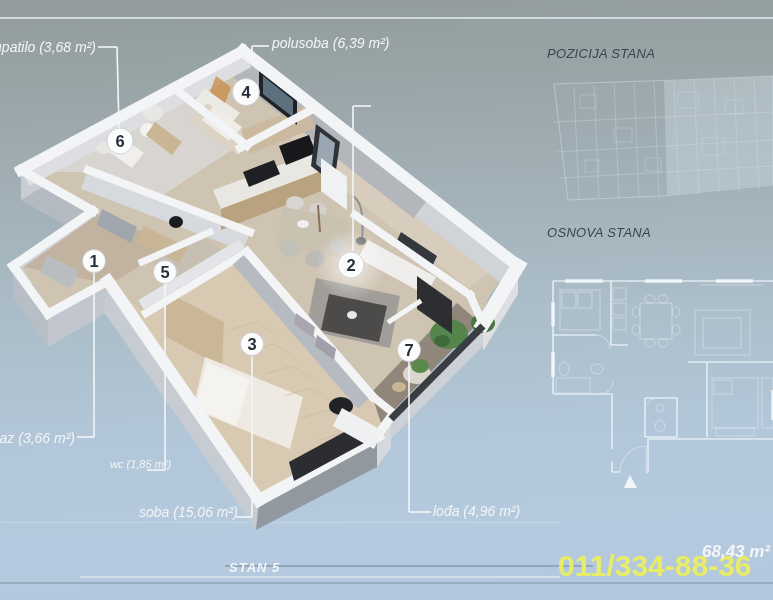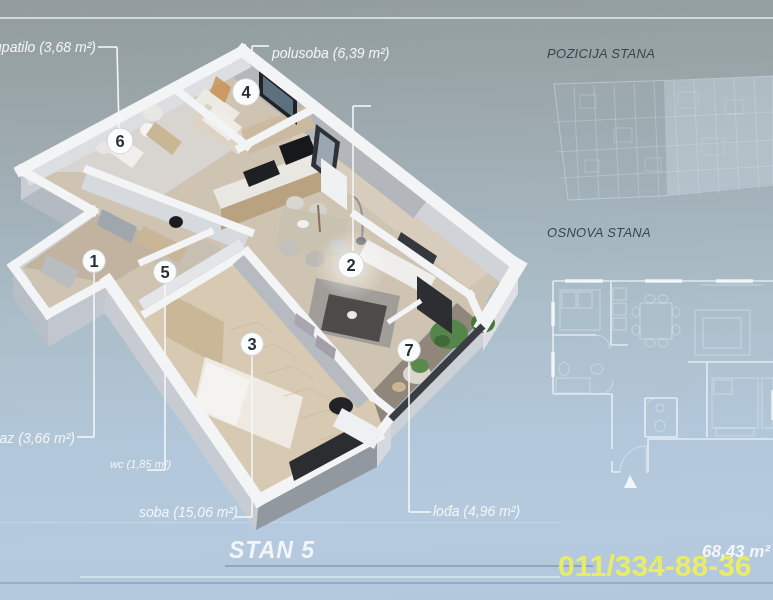--- a/index.html
+++ b/index.html
@@ -343,32 +343,32 @@
 <circle cx="120" cy="141" r="13" fill="#fbfcfc" stroke="#c7cbd1" stroke-width="0.8"></circle>
 <text x="120" y="147" text-anchor="middle" font-family="Liberation Sans, sans-serif" font-size="16.5" font-weight="bold" fill="#262e38">6</text>
 
 <circle cx="409" cy="350" r="11.5" fill="#fbfcfc" stroke="#c7cbd1" stroke-width="0.8"></circle>
 <text x="409" y="356" text-anchor="middle" font-family="Liberation Sans, sans-serif" font-size="16.5" font-weight="bold" fill="#262e38">7</text>
 
 </svg>
 
 <div class="lbl" style="right:677px;top:39px;">kupatilo (3,68 m²)</div>
 
-<div class="lbl" style="left:272px;top:45px;text-align:center;">polusoba (6,39 m²)</div>
+<div class="lbl" style="left:272px;top:35px;text-align:center;">polusoba (6,39 m²)</div>
 
 
 <div class="lbl" style="right:698px;top:430px;">ulaz (3,66 m²)</div>
 
 <div class="lbl" style="left:70px;top:458px;font-size:11px;margin-left:40px;">wc (1,85 m²)</div>
 
 <div class="lbl" style="left:139px;top:504px;">soba (15,06 m²)</div>
 
 <div class="lbl" style="left:433px;top:503px;">lođa (4,96 m²)</div>
 
-<div style="position:absolute;left:229px;top:537px;color:#f3f5f7;font-style:italic;font-weight:bold;font-size:23px;letter-spacing:1px;">STAN 5</div>
+<div style="position:absolute;left:229px;top:560px;color:#f3f5f7;font-style:italic;font-weight:bold;font-size:13px;letter-spacing:1px;">STAN 5</div>
 
 <div class="hdr" style="left:547px;top:46px;font-style:italic;">POZICIJA STANA</div>
 
 <div class="hdr" style="left:547px;top:225px;">OSNOVA STANA</div>
 
 
 <div style="position:absolute;left:558px;top:549px;color:#e9ec67;font-weight:bold;font-size:30px;white-space:nowrap;text-align:right;">011/334-88-36</div>
 
 <div style="position:absolute;left:702px;top:542px;color:#f4f6f8;font-style:italic;font-weight:bold;font-size:17px;z-index:5;">68,43 m²</div>
 </div>

